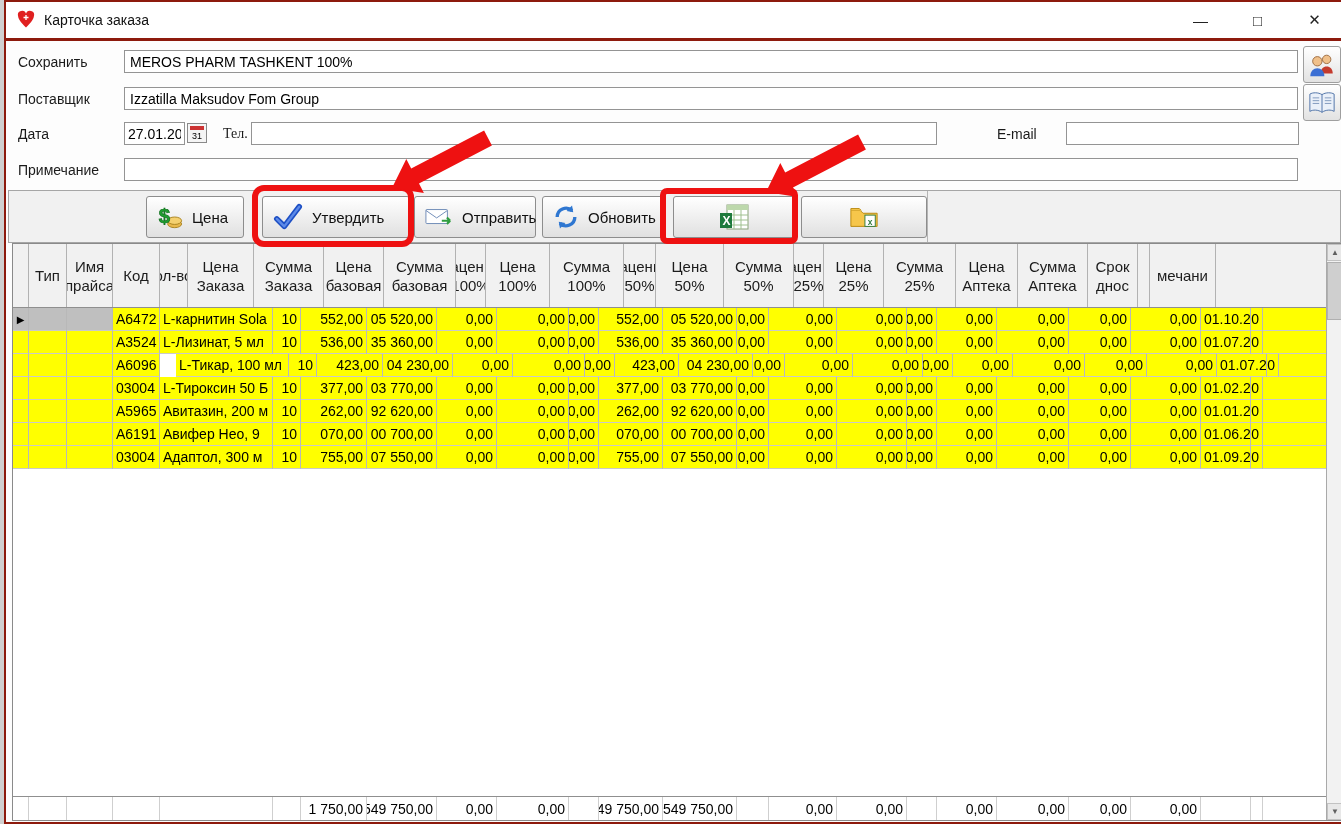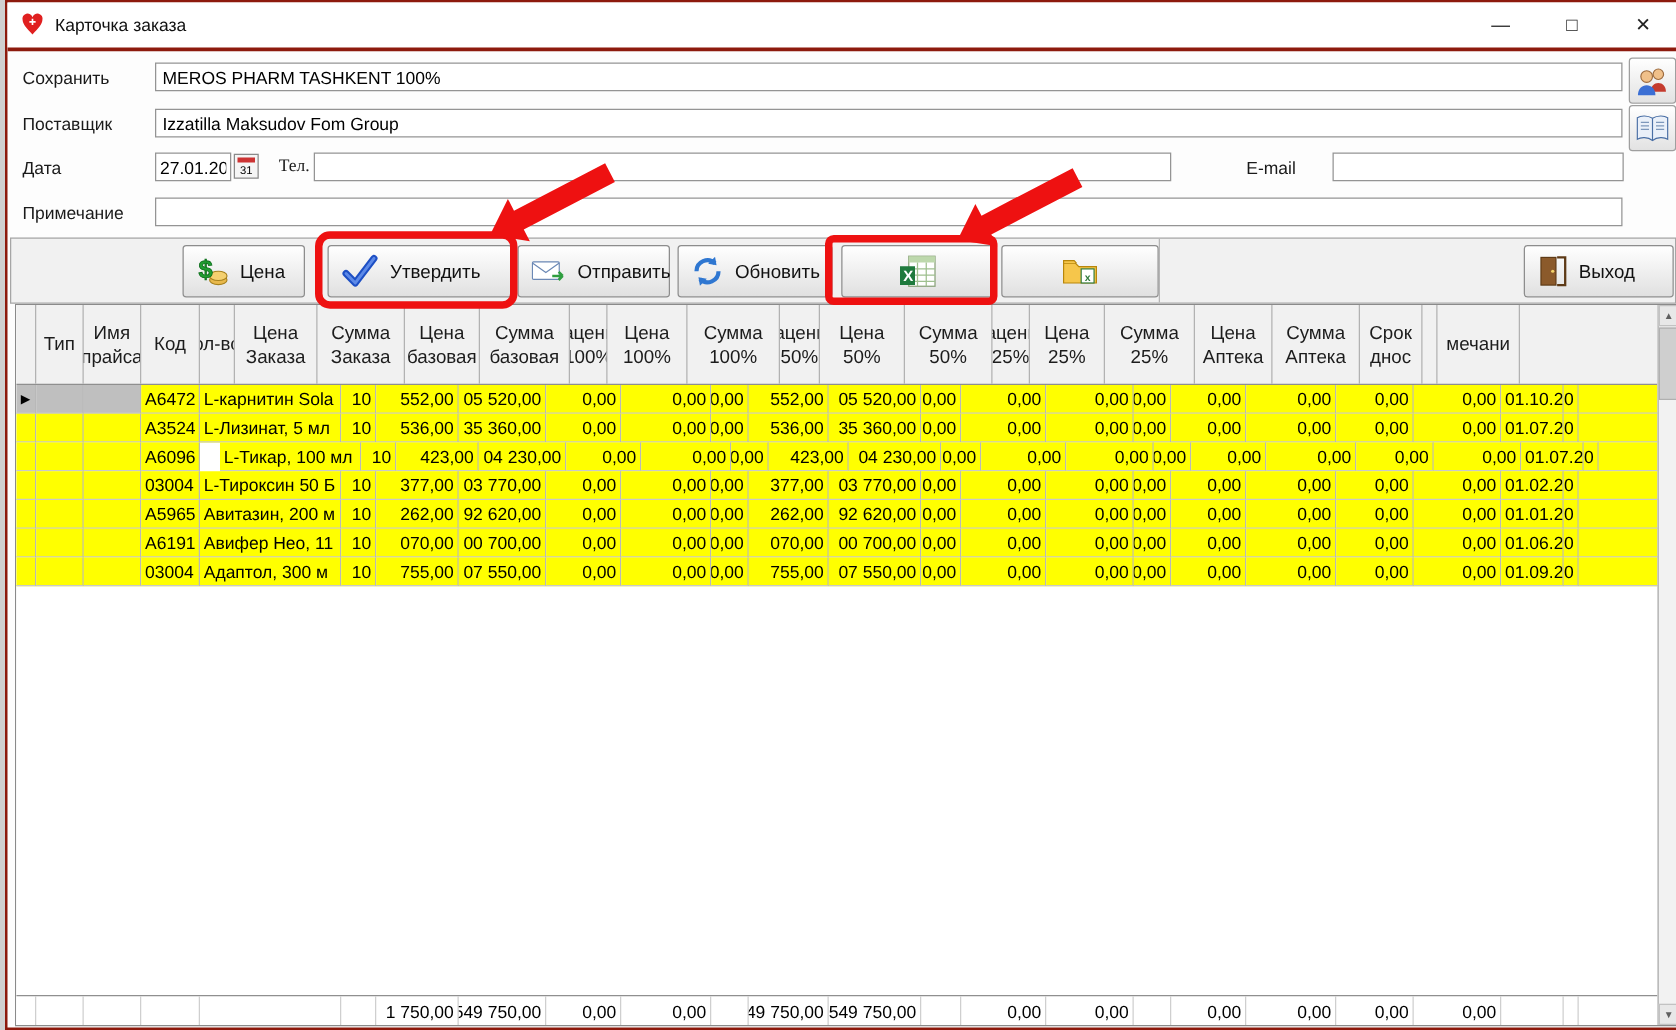--- a/index.html
+++ b/index.html
@@ -176,30 +176,20 @@
       <span>
         <svg viewBox="0 0 32 26" width="30" height="26">
           <path d="M2 6h10l3 3h15v14H2z" fill="#f6c64b" stroke="#b8860b"></path>
           <path d="M2 6V4h9l2 2" fill="#f6c64b" stroke="#b8860b"></path>
           <rect x="17" y="11" width="11" height="12" fill="#fff" stroke="#2f7a3d"></rect>
           <text x="20" y="21" font-size="9" font-weight="bold" fill="#2f7a3d" font-family="Liberation Sans, sans-serif">x</text>
         </svg>
       </span>
     </div>
     <div class="tdivider"></div>
-    <div class="tbtn" style="left:1210px;width:120px;">
-      <span>
-        <svg viewBox="0 0 26 28" width="24" height="26">
-            <path d="M17 2h7v24h-7" fill="none" stroke="#5d3a16" stroke-width="2"></path>
-            <rect x="3" y="2" width="13" height="24" fill="#8b5a2b" stroke="#5d3a16"></rect>
-            <circle cx="13.2" cy="14" r="1.4" fill="#f3d36b"></circle>
-          </svg>
-      </span>
-      <span>Выход</span>
-    </div>
   </div>
 
   <div class="grid">
     <div class="grid-main">
       <div class="ghead">
           <div class="hcell" style="width: 16px;"></div>
           <div class="hcell" style="width: 38px;">Тип</div>
           <div class="hcell" style="width: 46px;">
             <div>Имя</div>
             <div>прайса</div>
@@ -402,21 +392,21 @@
             <div class="gcell al-r" style="width: 70px;">0,00</div>
             <div class="gcell al-l" style="width: 50px;">01.01.2</div>
             <div class="gcell al-r" style="width: 12px;">0</div>
             <div class="gcell al-l" style="width: 66px;"></div>
           </div>
           <div class="grow">
             <div class="gcell al-c ind" style="width: 16px;"></div>
             <div class="gcell al-l" style="width: 38px;"></div>
             <div class="gcell al-l" style="width: 46px;"></div>
             <div class="gcell al-l" style="width: 47px;">A6191</div>
-            <div class="gcell al-l" style="width: 113px;">Авифер Нео, 11</div>
+            <div class="gcell al-l" style="width: 113px;">Авифер Нео, 9</div>
             <div class="gcell al-r" style="width: 28px;">10</div>
             <div class="gcell al-r" style="width: 66px;">070,00</div>
             <div class="gcell al-r" style="width: 70px;">00 700,00</div>
             <div class="gcell al-r" style="width: 60px;">0,00</div>
             <div class="gcell al-r" style="width: 72px;">0,00</div>
             <div class="gcell al-r" style="width: 30px;">0,00</div>
             <div class="gcell al-r" style="width: 64px;">070,00</div>
             <div class="gcell al-r" style="width: 74px;">00 700,00</div>
             <div class="gcell al-r" style="width: 32px;">0,00</div>
             <div class="gcell al-r" style="width: 68px;">0,00</div>

